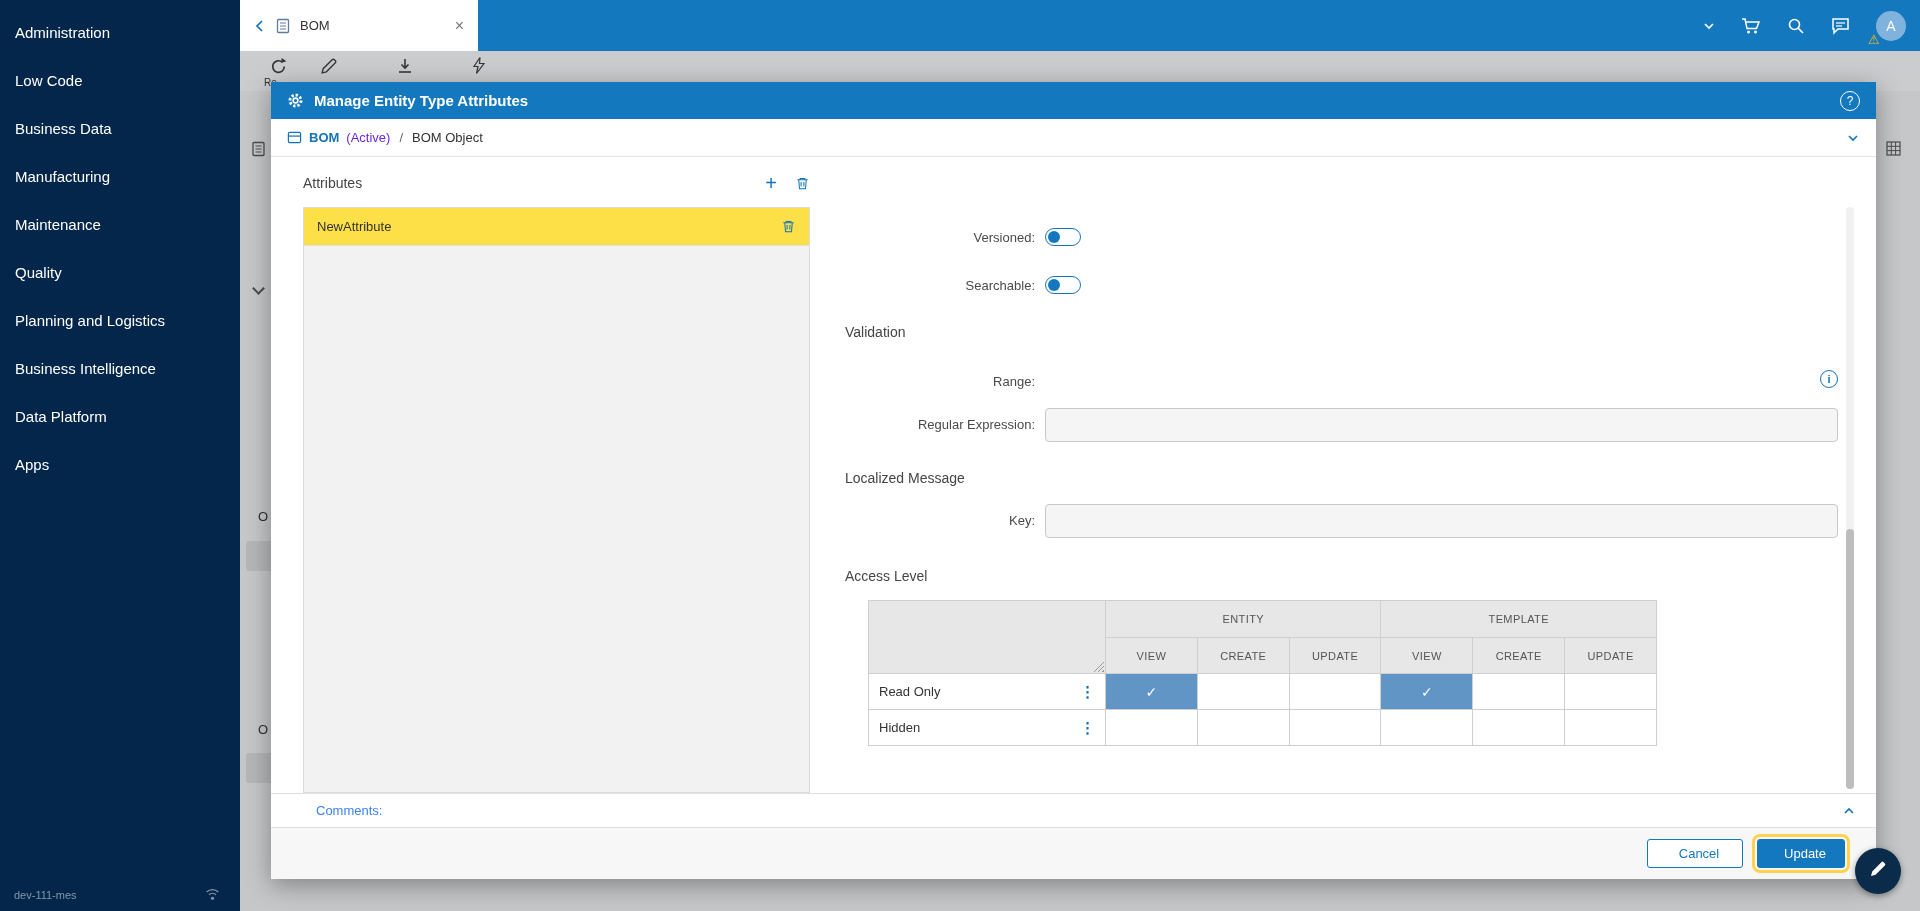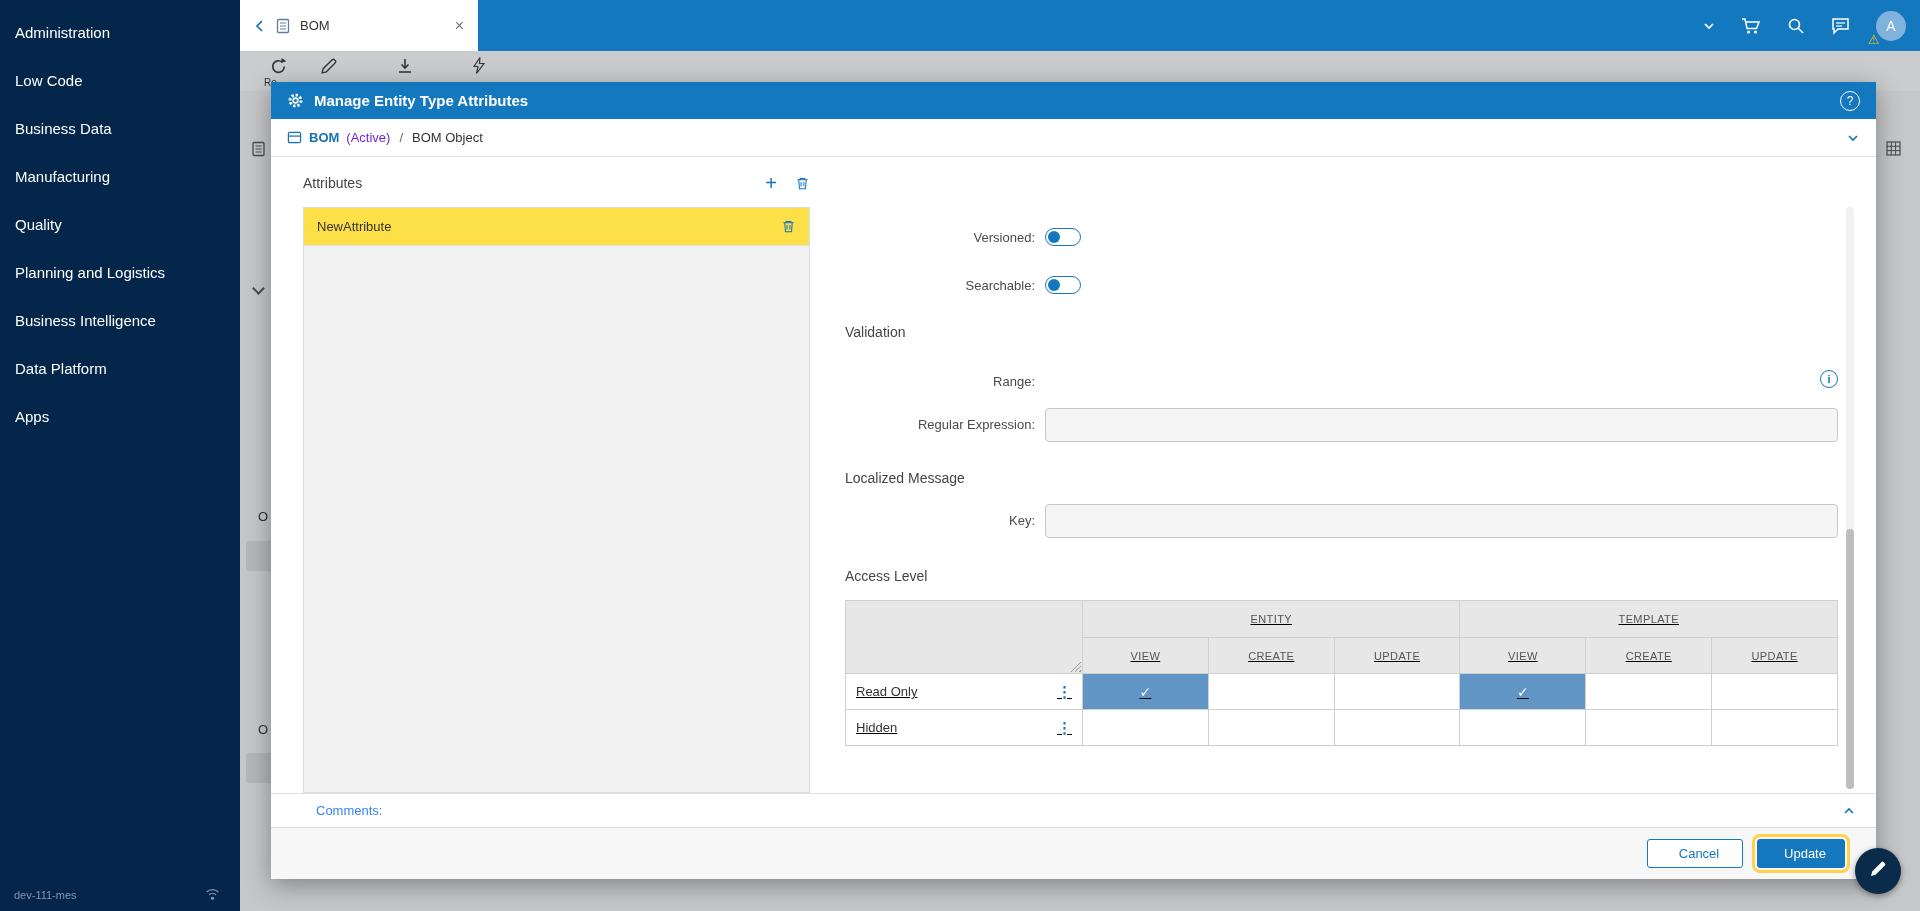--- a/index.html
+++ b/index.html
@@ -70,21 +70,21 @@
 
   
   .form-label { position:absolute; width:190px; text-align:right; font-size:13px; color:#4A4A4A; }
   .section-title { position:absolute; left:574px; font-size:14px; color:#454545; }
   .toggle { position:absolute; left:774px; width:36px; height:18px; border:1px solid #1478BE; border-radius:9px; background:#fff; cursor:pointer; }
   .toggle .knob { position:absolute; left:2px; top:2px; width:12px; height:12px; border-radius:50%; background:#1478BE; }
   .text-input { position:absolute; left:774px; width:793px; height:34px; background:#F5F5F5; border:1px solid #C8C8C8; border-radius:4px; font-size:13px; padding:0 10px; color:#333; font-family:"Liberation Sans", sans-serif; }
   .info-icon { position:absolute; left:1549px; width:18px; height:18px; border:1.4px solid #1373B9; border-radius:50%; color:#1373B9; font-size:11px; font-weight:bold; display:flex; align-items:center; justify-content:center; cursor:pointer; }
 
   
-  .access-table-wrap { position:absolute; left:574px; top:443px; width:993px; height:145px;text-decoration:underline; }
+  .access-table-wrap { position:absolute; left:597px; top:443px; width:789px; height:145px; }
   table { border-collapse:collapse; width:100%; table-layout:fixed; background:#fff; }
   th, td { border:1px solid #CFCFCF; }
   thead th { background:#E7E7E7; color:#555; font-weight:400; font-size:11px; letter-spacing:.4px; text-align:center; }
   .corner-cell { position:relative; }
   .grip { position:absolute; right:1px; bottom:1px; width:11px; height:11px; clip-path:polygon(100% 0, 100% 100%, 0 100%); background:repeating-linear-gradient(135deg, transparent 0 2px, #999 2px 3px); cursor:nwse-resize; }
   td.label-cell { padding:0 10px; font-size:13px; color:#333; background:#fff; }
   .cell-inner { display:flex; align-items:center; justify-content:space-between; }
   .kebab { color:#1373B9; font-weight:bold; font-size:15px; cursor:pointer; }
   td.check-cell { text-align:center; font-size:14px; cursor:pointer; }
   td.check-cell.checked { background:#6095C6; color:#fff; }
@@ -106,20 +106,21 @@
 </style>
 </head>
 <body>
 
 <aside class="sidebar">
   <nav class="menu" id="sidebar-menu">
       <div class="menu-item">Administration</div>
       <div class="menu-item">Low Code</div>
       <div class="menu-item">Business Data</div>
       <div class="menu-item">Manufacturing</div>
+      <div class="menu-item">Maintenance</div>
       <div class="menu-item">Quality</div>
       <div class="menu-item">Planning and Logistics</div>
       <div class="menu-item">Business Intelligence</div>
       <div class="menu-item">Data Platform</div>
       <div class="menu-item">Apps</div>
     </nav>
   <div class="sidebar-footer">
     <span class="env-label">dev-111-mes</span>
     <span class="icon-btn">
       <svg width="15" height="13" viewBox="0 0 14 12">

